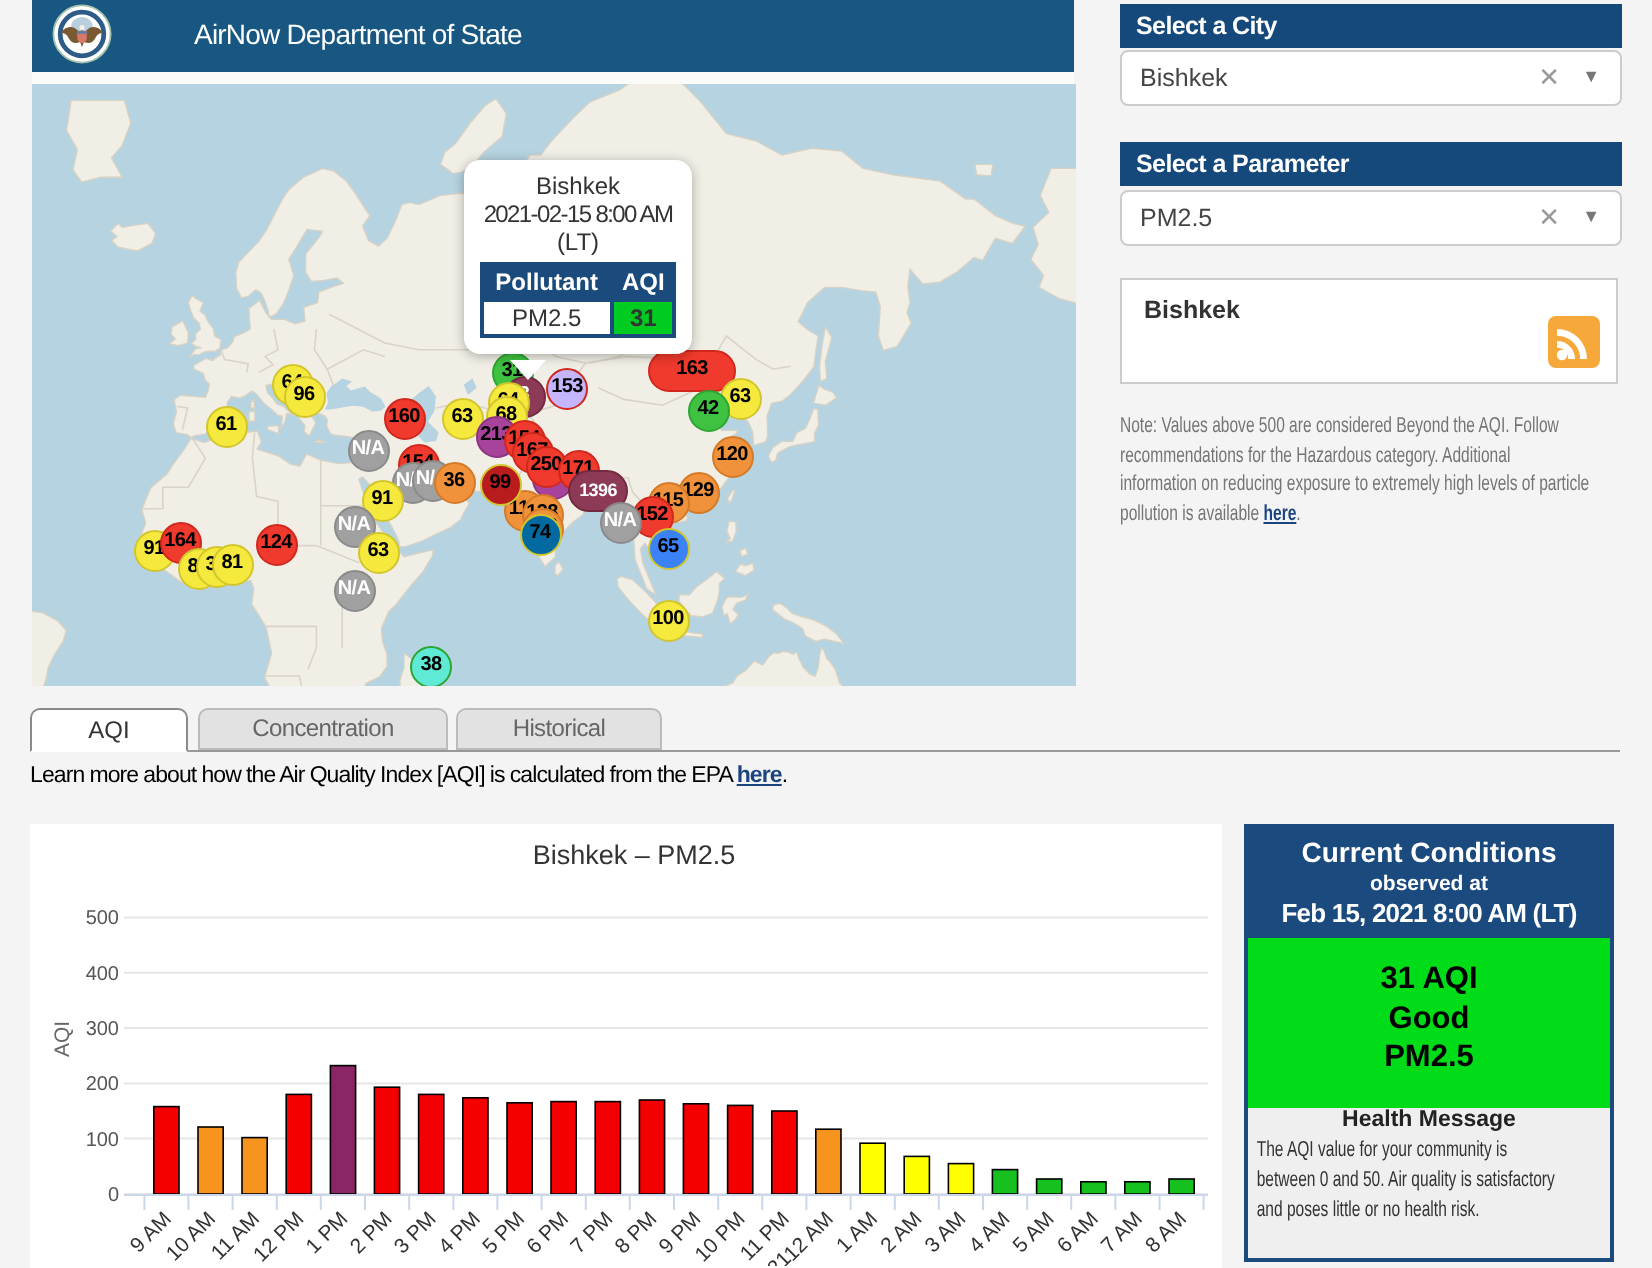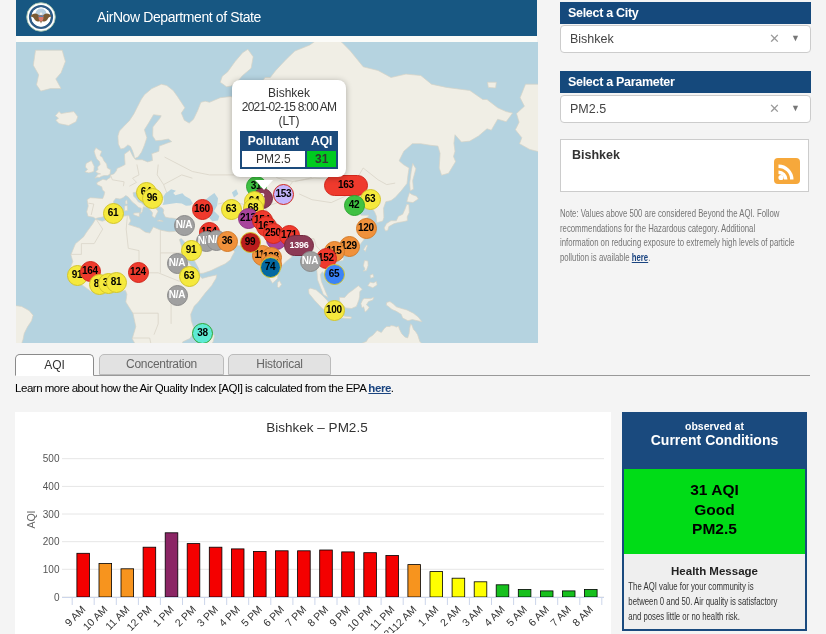--- a/index.html
+++ b/index.html
@@ -71,21 +71,21 @@
 <div class="mk" style="left:308.0px;top:133.0px;width:44px;background:#ef3a2d;border-color:#d1271c;color:#000;font-size:10px">163</div>
 <div class="mk" style="left:343.5px;top:146.5px;width:21px;background:#f5e93d;border-color:#d3c52c;color:#000;font-size:10px">63</div>
 <div class="mk" style="left:327.5px;top:152.5px;width:21px;background:#3fc142;border-color:#2da532;color:#000;font-size:10px">42</div>
 <div class="mk" style="left:339.5px;top:175.5px;width:21px;background:#f0913b;border-color:#d47b28;color:#000;font-size:10px">120</div>
 <div class="mk" style="left:322.5px;top:193.5px;width:21px;background:#f0913b;border-color:#d47b28;color:#000;font-size:10px">129</div>
 <div class="mk" style="left:307.5px;top:198.5px;width:21px;background:#f0913b;border-color:#d47b28;color:#000;font-size:10px">115</div>
 <div class="mk" style="left:299.5px;top:205.5px;width:21px;background:#ef3a2d;border-color:#d1271c;color:#000;font-size:10px">152</div>
 <div class="mk" style="left:283.5px;top:208.5px;width:21px;background:#a0a0a0;border-color:#8a8a8a;color:#fff;font-size:10px">N/A</div>
 <div class="mk" style="left:307.5px;top:221.5px;width:21px;background:#3b82f6;border-color:#d3c52c;color:#000;font-size:10px">65</div>
 <div class="mk" style="left:307.5px;top:257.5px;width:21px;background:#f5e93d;border-color:#d3c52c;color:#000;font-size:10px">100</div>
-<div class="mk" style="left:176px;top:280.5px;width:21px;background:#5eead4;border-color:#2da532;color:#000;font-size:10px">38</div>
+<div class="mk" style="left:189px;top:280.5px;width:21px;background:#5eead4;border-color:#2da532;color:#000;font-size:10px">38</div>
 
 <div id="tip" style="position:absolute;left:216px;top:38px;width:114px;background:#fff;border-radius:8px;box-shadow:0 1px 6px rgba(0,0,0,0.3);padding:6px 0 8px;text-align:center;font-size:12px;color:#333;white-space:nowrap;z-index:20;">
 Bishkek<br><span style="letter-spacing:-0.8px">2021-02-15 8:00 AM</span><br>(LT)
 <table style="border-collapse:collapse;margin:3px auto 0;font-size:12px;">
 <tbody>
           <tr style="background:#1b4b7c;color:#fff;font-weight:bold;">
             <td style="border:2px solid #1b4b7c;padding:1px 6px;">Pollutant</td>
             <td style="border:2px solid #1b4b7c;padding:1px 4px;">AQI</td>
           </tr>
 <tr>
@@ -215,19 +215,20 @@
 <rect width="26" height="26" rx="4" fill="#f6a83b"></rect>
 <circle cx="7" cy="19.5" r="2.6" fill="#fff"></circle>
 <path d="M4.5,12.5 a9,9 0 0 1 9,9 h-3.4 a5.6,5.6 0 0 0 -5.6,-5.6 Z" fill="#fff"></path>
 <path d="M4.5,6.5 a15,15 0 0 1 15,15 h-3.4 a11.6,11.6 0 0 0 -11.6,-11.6 Z" fill="#fff"></path>
 </svg>
 </div>
 <div id="note" style="position:absolute;left:560px;top:206px;width:360px;font-size:10.8px;color:#757575;line-height:14.6px;transform:scaleX(0.72);transform-origin:0 0;">Note: Values above 500 are considered Beyond the AQI. Follow<br>recommendations for the Hazardous category. Additional<br>information on reducing exposure to extremely high levels of particle<br>pollution is available <a style="color:#1a4480;text-decoration:underline;font-weight:bold;">here</a>.</div>
 
 <div style="position:absolute;left:622px;top:412px;width:185px;height:219px;border:2px solid #1a4a7e;background:#efefef;">
   <div style="background:#1a4a7e;color:#fff;text-align:center;height:55px;padding-top:4px;">
+    <div style="font-size:14px;font-weight:bold;">Current Conditions</div>
     <div style="font-size:10.5px;font-weight:bold;margin-top:2px;">observed at</div>
-    <div style="font-size:14px;font-weight:bold;">Current Conditions</div>
+    <div style="font-size:13px;font-weight:bold;margin-top:1px;letter-spacing:-0.4px;">Feb 15, 2021 8:00 AM (LT)</div>
   </div>
   <div style="background:#00dc17;color:#000;text-align:center;height:85px;padding-top:11px;font-size:15.5px;font-weight:bold;line-height:19.5px;">31 AQI<br>Good<br>PM2.5</div>
-  <div style="text-align:center;font-size:11.5px;font-weight:bold;color:#222;padding-top:11px;">Health Message</div>
+  <div style="text-align:center;font-size:11.5px;font-weight:bold;color:#222;padding-top:0;">Health Message</div>
   <div id="health" style="font-size:10.8px;color:#333;padding:2px 0 0 6px;line-height:14.8px;width:245px;transform:scaleX(0.72);transform-origin:0 0;">The AQI value for your community is<br>between 0 and 50. Air quality is satisfactory<br>and poses little or no health risk.</div>
 </div>
 
 </body></html>

